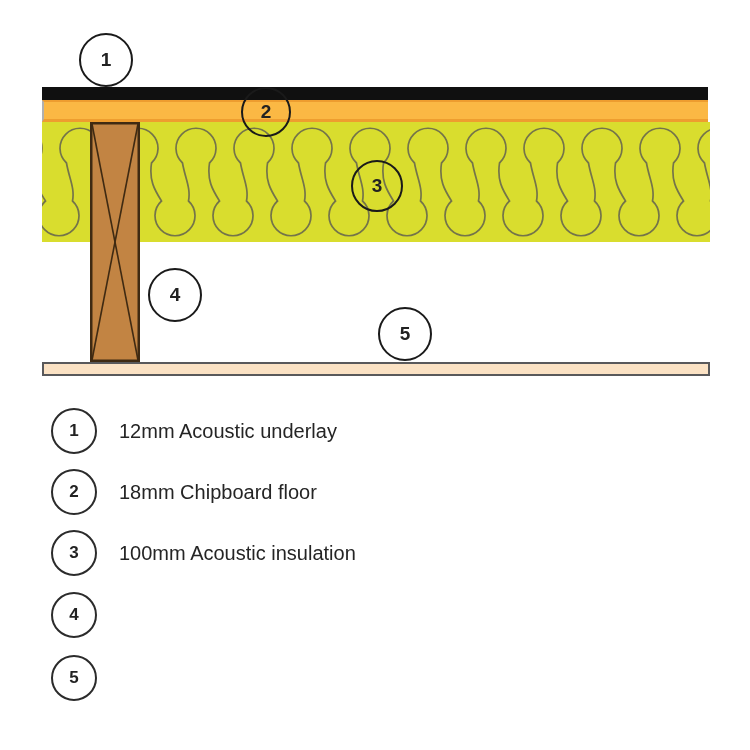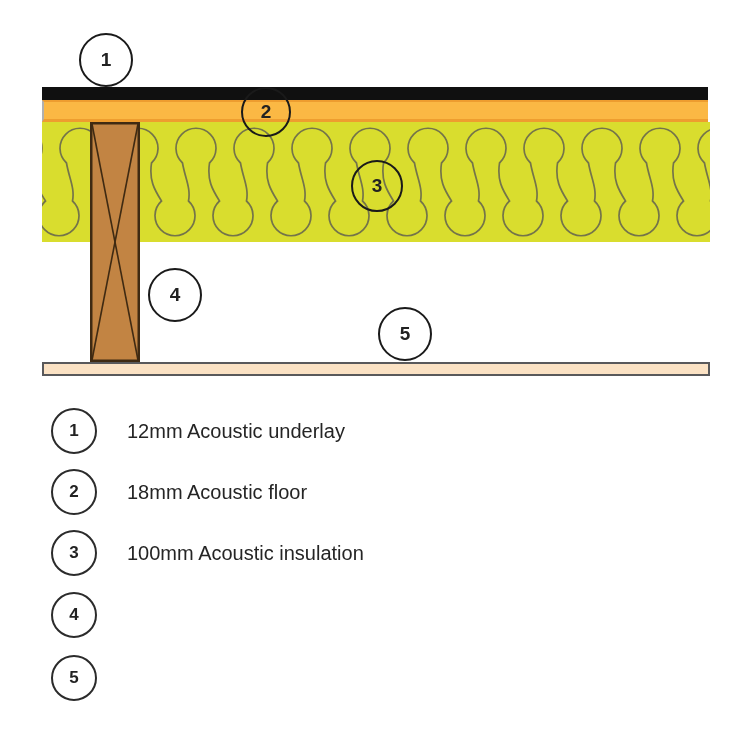--- a/index.html
+++ b/index.html
@@ -27,21 +27,21 @@
     position:absolute;border:2px solid #1a1a1a;border-radius:50%;
     background:transparent;display:flex;align-items:center;justify-content:center;
     font-weight:bold;font-size:19px;color:#222222;box-sizing:border-box;
   }
   .legend-row{position:absolute;display:flex;align-items:center;height:46px;left:51px;}
   .legend-circle{
     width:46px;height:46px;border:2px solid #2b2b2b;border-radius:50%;
     background:#ffffff;display:flex;align-items:center;justify-content:center;
     font-weight:bold;font-size:17px;color:#222222;box-sizing:border-box;flex:0 0 46px;
   }
-  .legend-label{margin-left:30px;font-size:20px;color:#252525;white-space:nowrap;}
+  .legend-label{margin-left:22px;font-size:20px;color:#252525;white-space:nowrap;}
 </style>
 </head>
 <body>
 
 <div class="canvas" style="--c-underlay: #101010; --c-chipboard: #fbb844; --c-chipboard-edge: #ee9d2f; --c-insulation: #d9dd2e; --c-plasterboard: #fbe2c4; --c-plasterboard-edge: #59595b;">
 
   <div class="diagram">
     <div class="layer underlay"></div>
     <div class="layer chipboard"></div>
 
@@ -82,21 +82,21 @@
     <div class="legend-row" style="top:408px;">
       <div class="legend-circle">
         <span>1</span>
       </div>
       <div class="legend-label">12mm Acoustic underlay</div>
     </div>
     <div class="legend-row" style="top:469px;">
       <div class="legend-circle">
         <span>2</span>
       </div>
-      <div class="legend-label">18mm Acoustic floor</div>
+      <div class="legend-label">18mm Chipboard floor</div>
     </div>
     <div class="legend-row" style="top:530px;">
       <div class="legend-circle">
         <span>3</span>
       </div>
       <div class="legend-label">100mm Acoustic insulation</div>
     </div>
     <div class="legend-row" style="top:592px;">
       <div class="legend-circle">
         <span>4</span>

